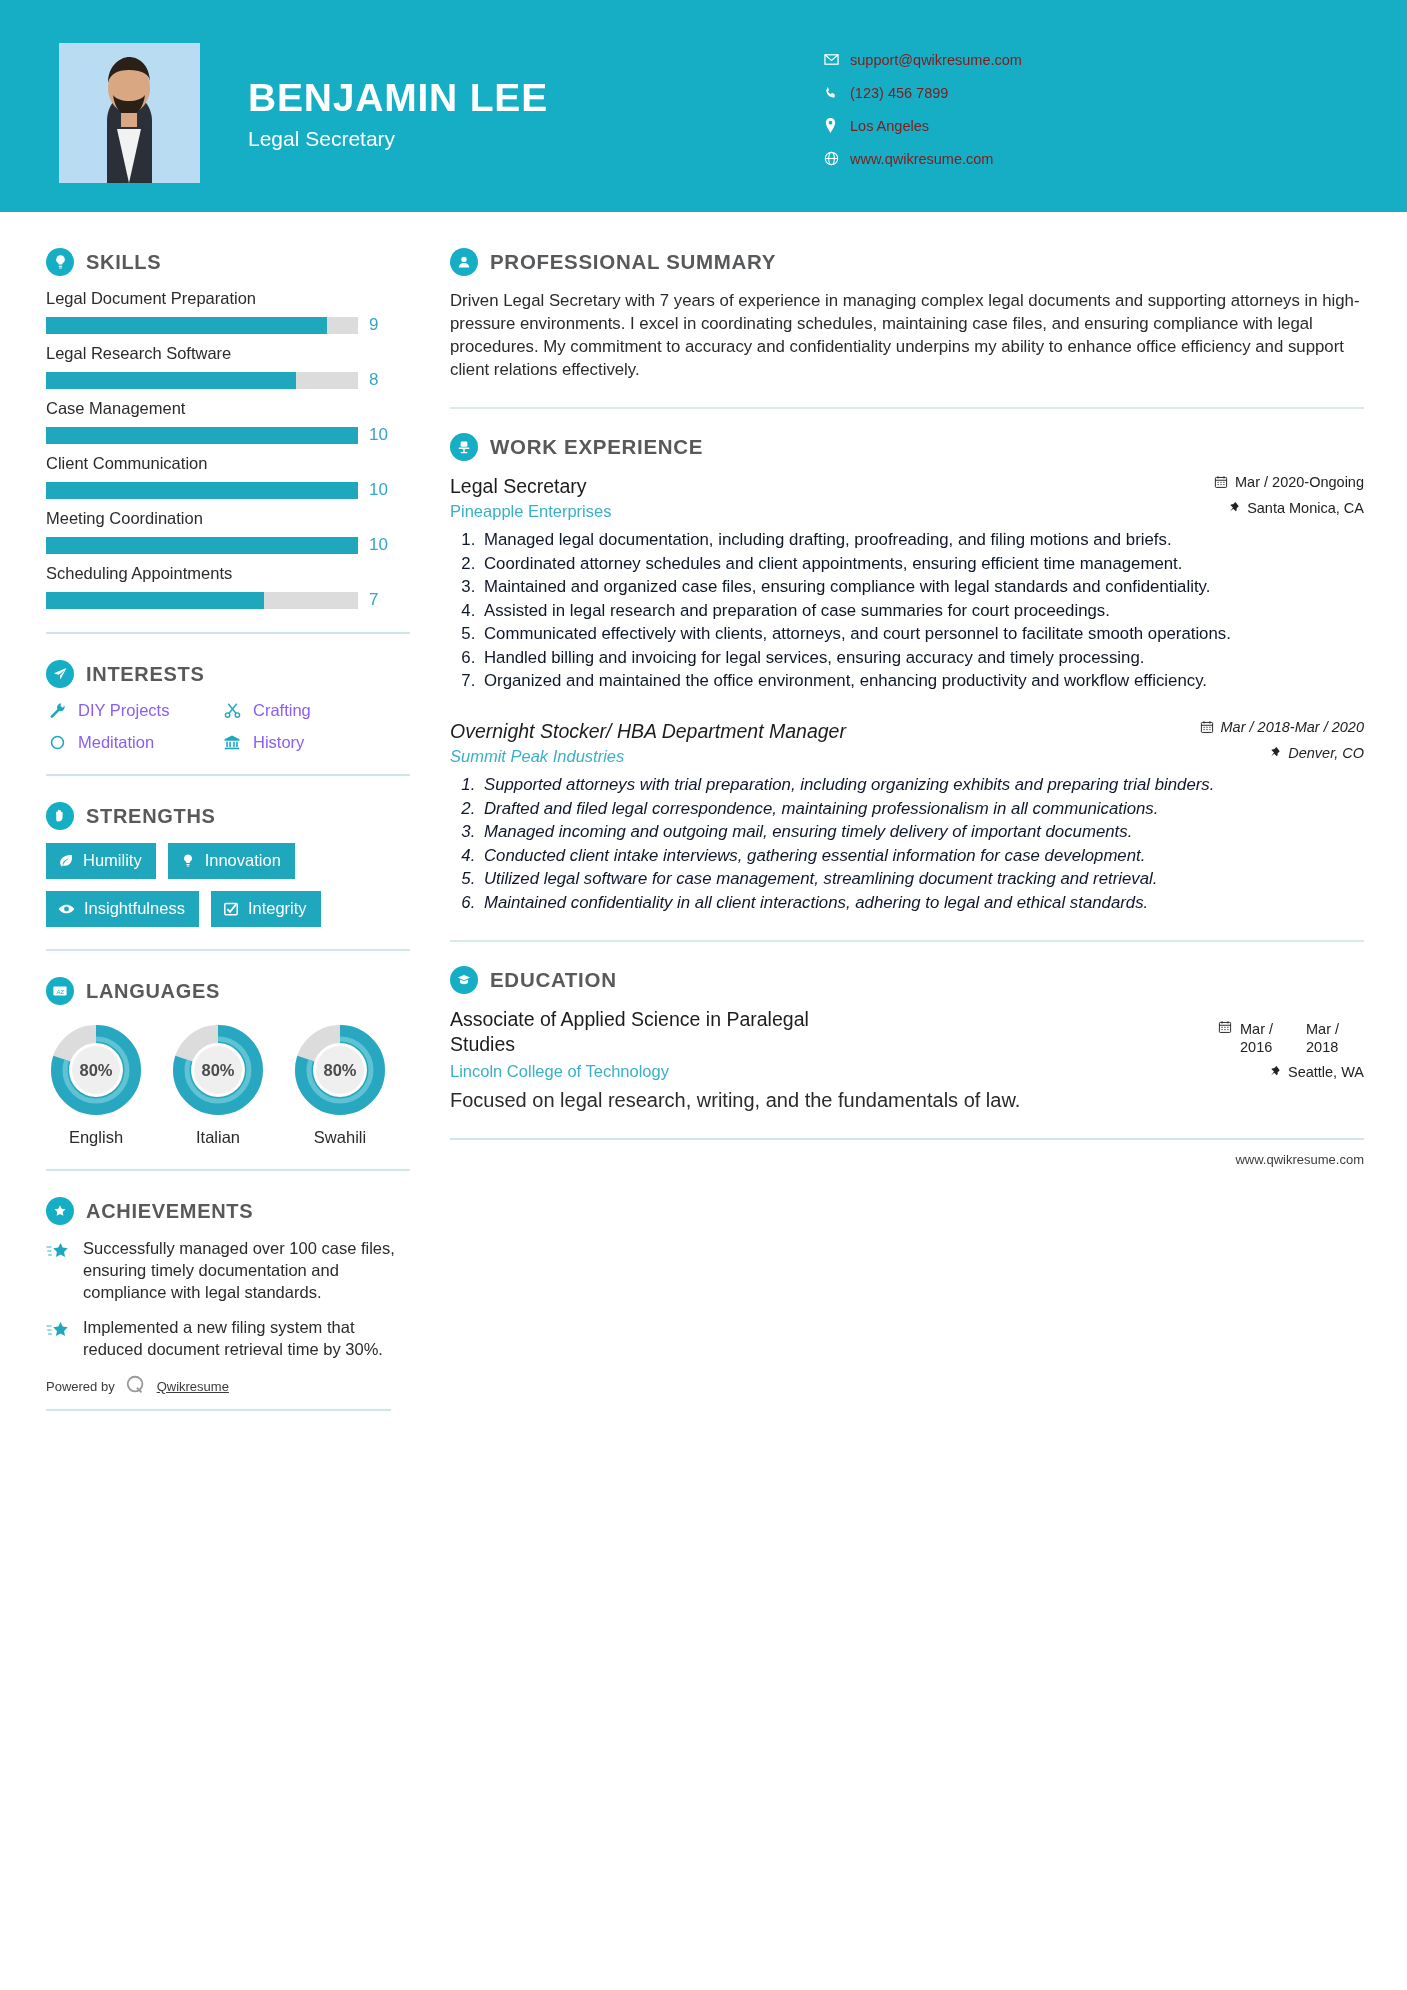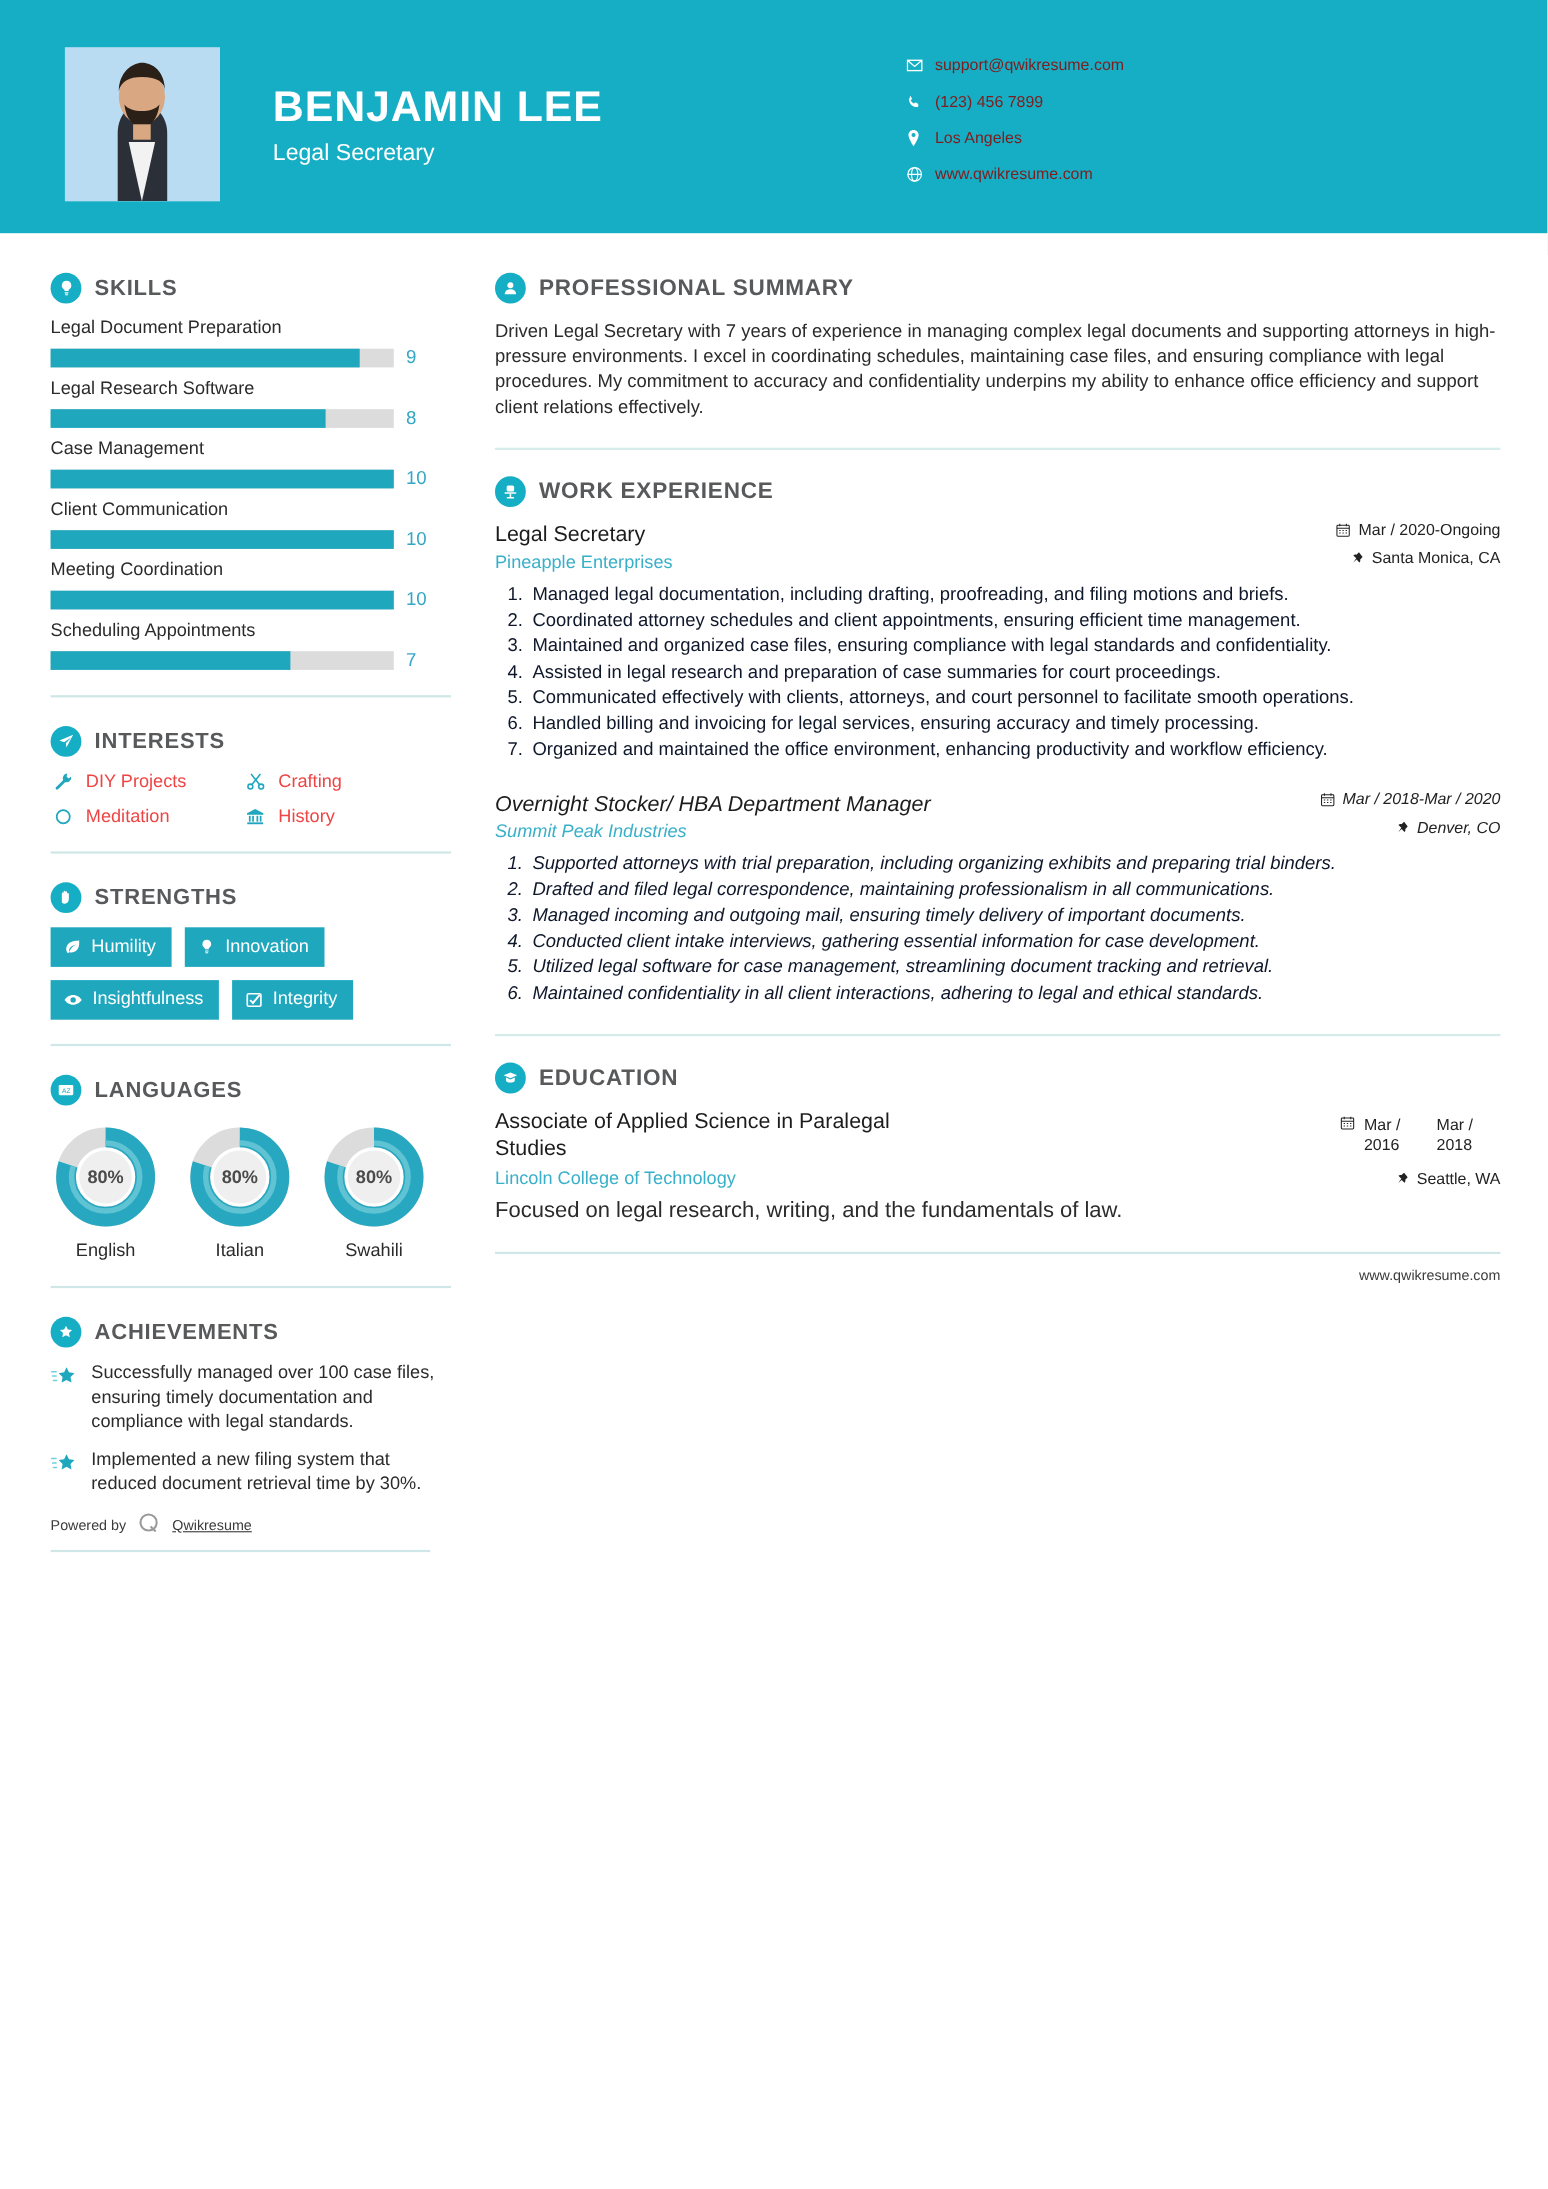--- a/index.html
+++ b/index.html
@@ -145,21 +145,21 @@
   }
 
   
   .interests-grid {
     display: grid;
     grid-template-columns: 175px 1fr;
     row-gap: 13px;
   }
   .interest {
     display: flex; align-items: center; gap: 10px;
-    font-size: 16.5px; color: #ef4444;
+    font-size: 16.5px; color: #8b5cf6;
   }
   .i-ic { width: 22px; flex:0 0 22px; display:flex; justify-content:center; color:#1fa7be; }
   .i-ic svg { display:block; }
 
   
   .strengths {
     display: flex; flex-wrap: wrap; gap: 12px;
   }
   .tag {
     background: #1fa7be;
@@ -221,21 +221,21 @@
     margin: 8px 0 0 0;
     padding-left: 30px;
   }
   ol.duties li {
     font-size: 16.8px;
     line-height: 1.34;
     color: #0f172a;
     margin-bottom: 1px;
     padding-left: 4px;
   }
-  .edu-head { display:flex; justify-content: space-between; align-items:center; }
+  .edu-head { display:flex; justify-content: space-between; align-items:flex-end; }
   .edu-degree { font-size:19.5px; color:#1c1c1c; line-height:1.25; max-width: 420px;}
   .edu-school { font-size:16.5px; color:#39b0c9; margin-top:8px; }
   .edu-desc { font-size:20px; color:#2b2b2b; margin-top:8px; }
   .edu-dates { display:flex; align-items:flex-start; gap:8px; justify-content:flex-end; }
   .edu-date-col { font-size:14.5px; color:#222; line-height:1.25; text-align:left; width:58px;}
   .main-footline { height:2px; background:#cfe7e6; margin-top:26px; }
   .site-footer { text-align:right; font-size:13px; color:#3b3b3b; margin-top:12px; }
 </style>
 </head>
 <body>

